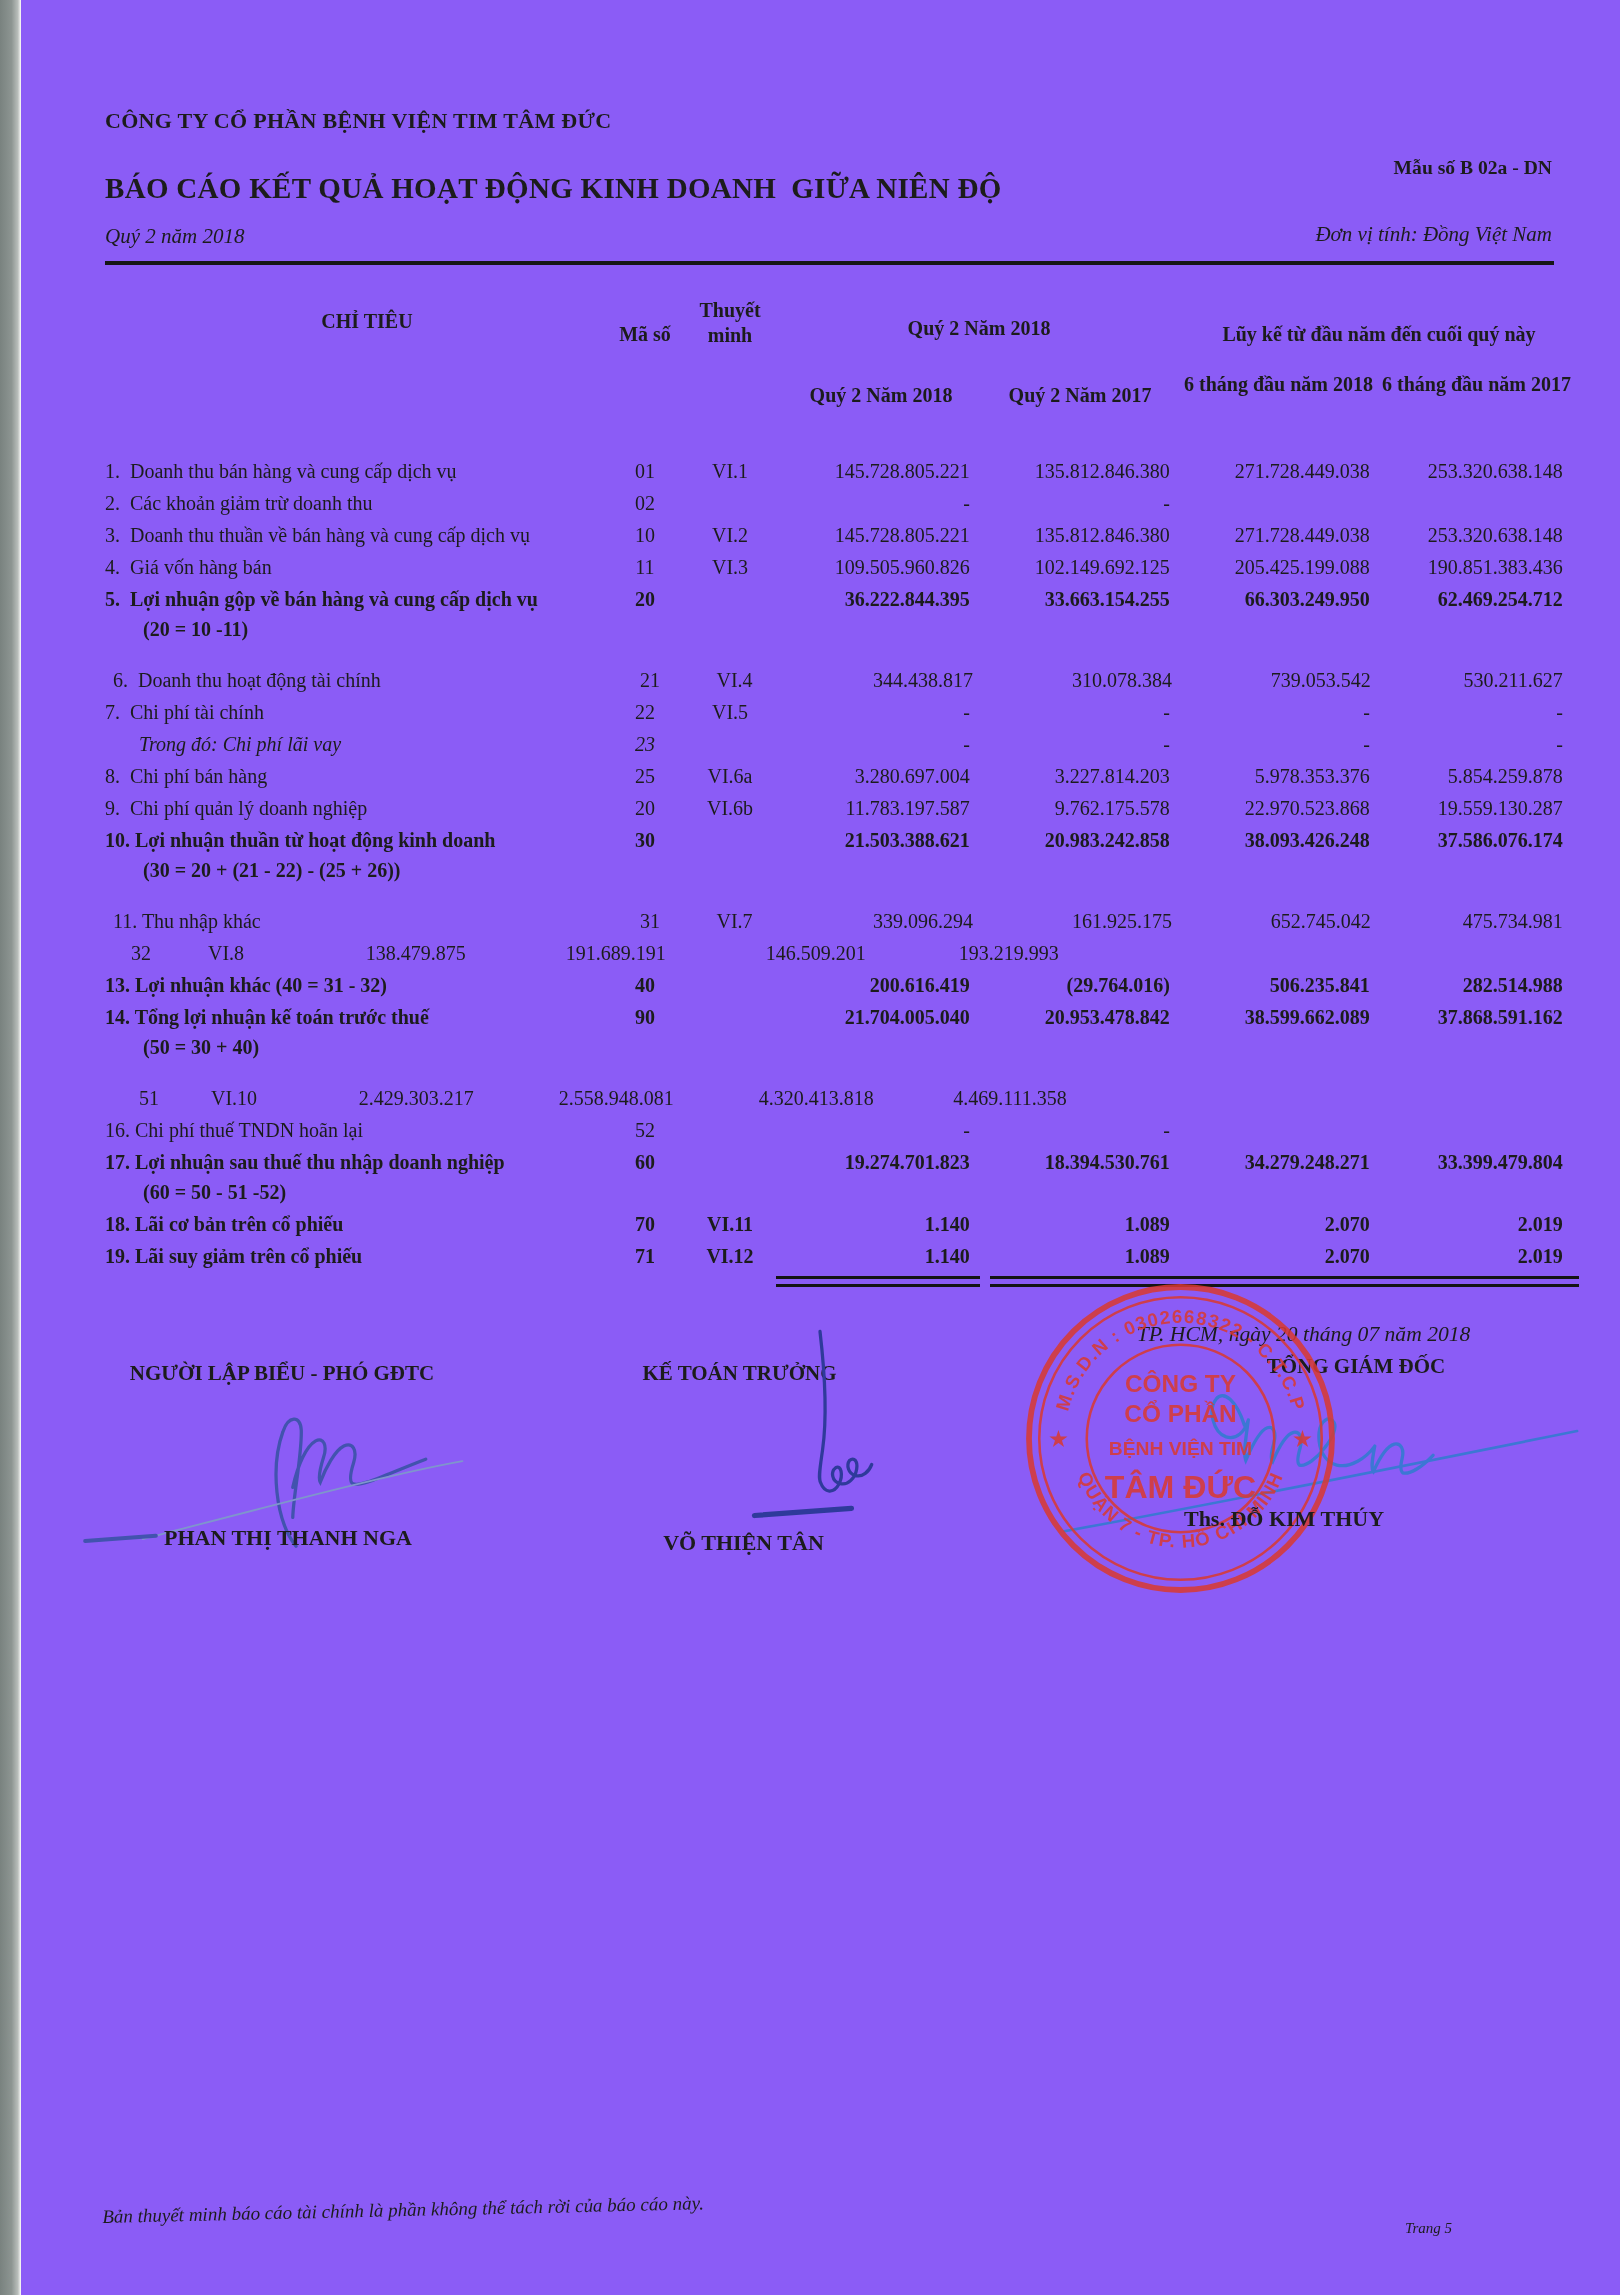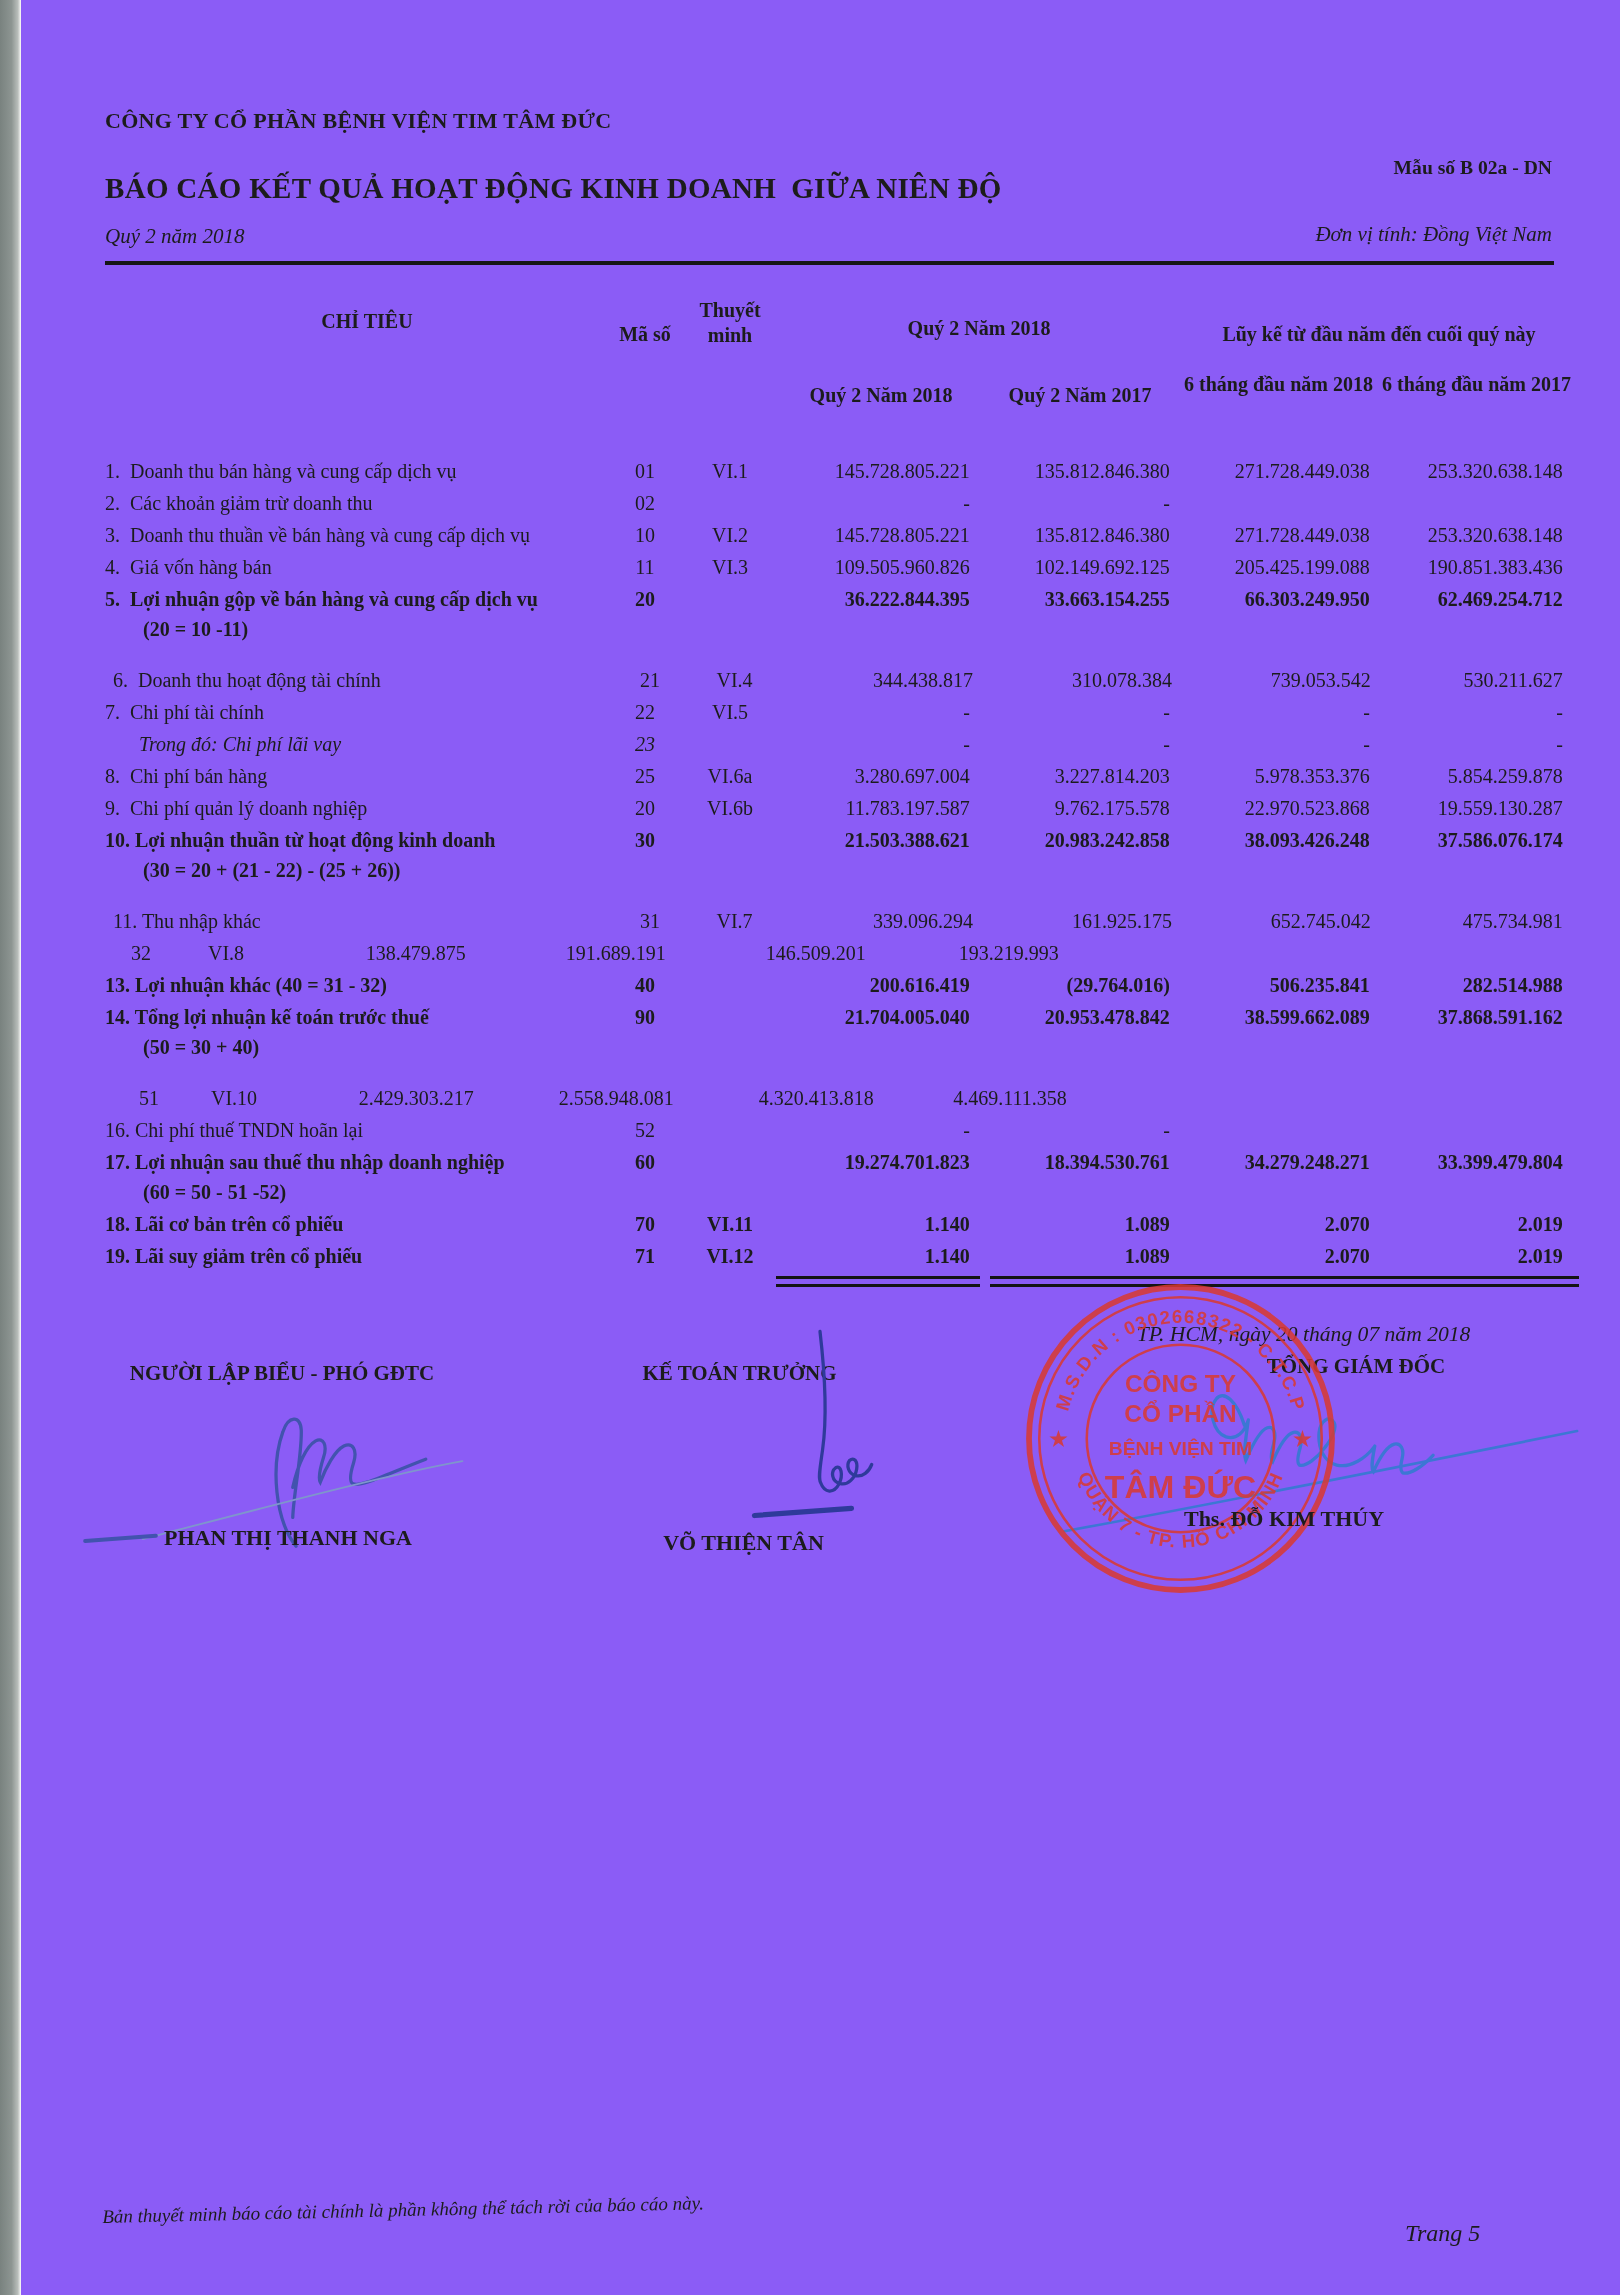--- a/index.html
+++ b/index.html
@@ -55,21 +55,21 @@
   .sig-name{font-size:22px;font-weight:bold;text-align:center;}
   .sn-left{left:85px;top:1525px;width:406px;}
   .sn-mid{left:616px;top:1530px;width:255px;}
   .sn-right{left:1081px;top:1506px;width:406px;}
   .sig-svg{left:0;top:1271px;width:1621px;height:341px;}
   .stamp{left:1020px;top:1278px;width:321px;height:321px;opacity:.86;}
 
   
   .footer-note{left:102px;top:2206px;font-size:19px;font-style:italic;
                transform:rotate(-1.3deg);transform-origin:left top;}
-  .page-no{left:1405px;top:2220px;font-size:24px;font-style:italic;}
+  .page-no{left:1405px;top:2220px;font-size:15px;font-style:italic;}
 </style>
 </head>
 <body>
 
 <div class="page">
   <div class="abs scan-edge"></div>
 
   <div class="abs company">CÔNG TY CỔ PHẦN BỆNH VIỆN TIM TÂM ĐỨC</div>
   <div class="abs form-no">Mẫu số B 02a - DN</div>
   <div class="abs title">BÁO CÁO KẾT QUẢ HOẠT ĐỘNG KINH DOANH  GIỮA NIÊN ĐỘ</div>

